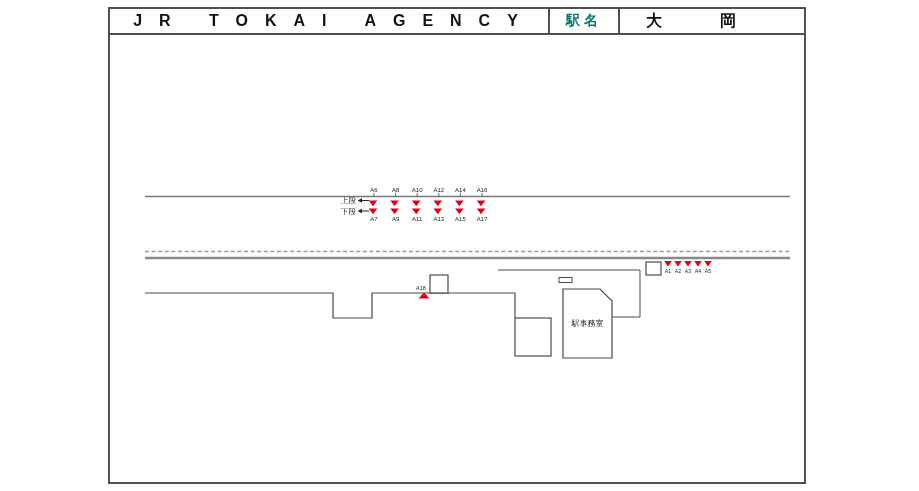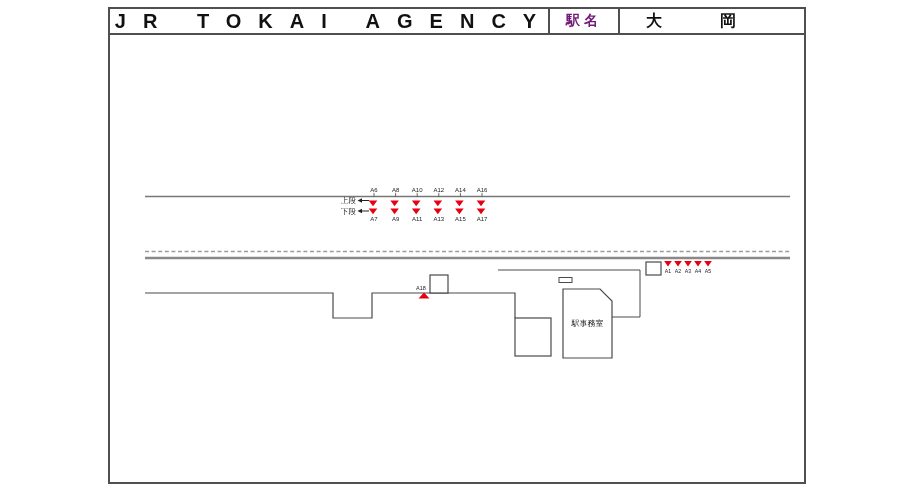--- a/index.html
+++ b/index.html
@@ -9,22 +9,22 @@
   }
   #frame{
     position:absolute;left:108px;top:7px;width:694px;height:473px;
     border:2px solid #4f4f4f;background:#ffffff;
   }
   #header-row{
     display:flex;height:24px;border-bottom:2px solid #4f4f4f;
     align-items:stretch;
   }
   .hcell{display:flex;align-items:center;justify-content:center;}
-  #header-company{width:428px;font-size:20px;font-weight:700;letter-spacing:17px;color:#111;padding-left:10px;white-space:nowrap;overflow:hidden;}
-  #header-station-label{width:68px;border-left:2px solid #4f4f4f;border-right:2px solid #4f4f4f;font-size:14px;font-weight:700;letter-spacing:4px;color:#701a75;}
+  #header-company{width:428px;font-size:16px;font-weight:700;letter-spacing:17px;color:#111;padding-left:10px;white-space:nowrap;overflow:hidden;}
+  #header-station-label{width:68px;border-left:2px solid #4f4f4f;border-right:2px solid #4f4f4f;font-size:14px;font-weight:700;letter-spacing:4px;color:#0f766e;}
   #header-station-name{flex:1;justify-content:flex-start;font-size:16px;font-weight:700;color:#111;}
   #header-station-name .ch1{margin-left:26px;}
   #header-station-name .ch2{margin-left:58px;}
   svg text{font-family:"Liberation Sans",sans-serif;fill:#222;}
 </style>
 </head>
 <body>
 
 <div id="page">
   <div id="frame">

